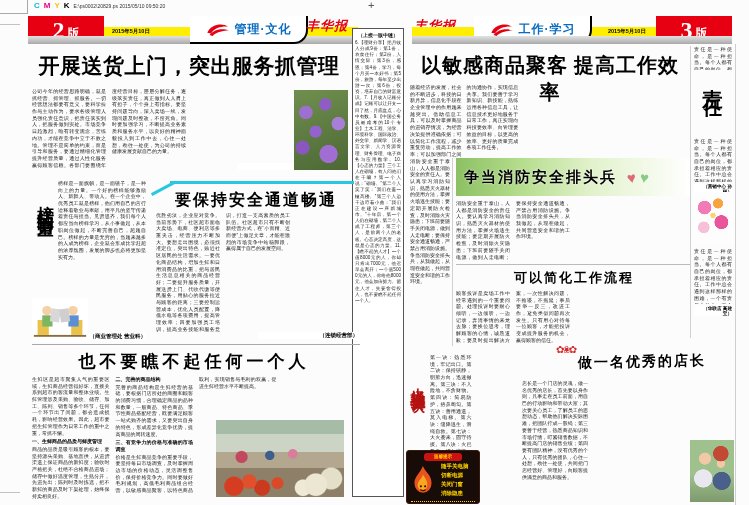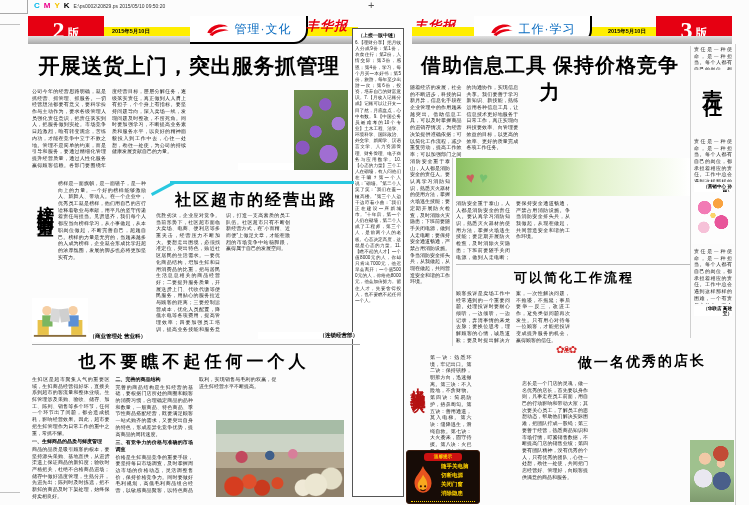--- a/index.html
+++ b/index.html
@@ -15,21 +15,21 @@
   .hserif{font-family:"Liberation Serif",serif;font-weight:bold;color:#000;}
   .attr{font-size:5.5px;font-weight:bold;text-align:right;background:#fff;color:#000;}
   .vert{writing-mode:vertical-rl;text-orientation:upright;}
   .rule{background:#a8a8a8;}
   .subh{font-size:5px;font-weight:bold;margin:2px 0 1px 0;color:#000;}
   .redbox{background:#e60012;color:#fff;display:flex;align-items:center;justify-content:center;gap:3px;}
   .ybar{background:#ffee00;}
   .gbar{background:linear-gradient(#e2e2e2,#a9a9a9);}
   .tab{background:#fff;border-bottom:2px solid #000;border-right:2px solid #000;
        border-bottom-right-radius:14px;display:flex;align-items:center;justify-content:center;gap:4px;}
-  .section-t{font-size:12px;font-weight:normal;color:#0a6cc0;letter-spacing:1px;}
+  .section-t{font-size:12px;font-weight:bold;color:#0a6cc0;letter-spacing:1px;}
   .papername{font-family:"Liberation Serif",serif;font-style:italic;font-weight:bold;
              color:#e60012;font-size:13px;letter-spacing:1px;}
   .datetxt{font-size:5.5px;font-weight:bold;color:#000;}
   .photo{overflow:hidden;}
   .ph-purple{background-color:#708d4e;background-image:
     radial-gradient(circle at 22% 28%,#9d6fd0 0 9%,rgba(0,0,0,0) 10%),
     radial-gradient(circle at 58% 18%,#8e5cc4 0 8%,rgba(0,0,0,0) 9%),
     radial-gradient(circle at 82% 42%,#a77fd6 0 10%,rgba(0,0,0,0) 11%),
     radial-gradient(circle at 40% 52%,#9263cc 0 11%,rgba(0,0,0,0) 12%),
     radial-gradient(circle at 16% 72%,#8a57c0 0 9%,rgba(0,0,0,0) 10%),
@@ -150,52 +150,53 @@
     <rect x="11" y="17" width="11" height="12" fill="#7bb661"></rect>
     <rect x="20" y="10" width="10" height="14" fill="#d8d8d8" transform="rotate(8 25 17)"></rect>
     <circle cx="44" cy="12" r="5" fill="#f6cfa4"></circle>
     <rect x="39" y="17" width="11" height="12" fill="#5b8fd4"></rect>
     <rect x="30" y="10" width="10" height="14" fill="#cfcfcf" transform="rotate(-8 35 17)"></rect>
   </svg>
 </div>
 
 <div class="abs" style="left:170px;top:181px;width:184px;height:2.5px;background:#29c8e0;"></div>
 <div class="abs" style="left:150px;top:187px;width:26px;height:2.5px;background:#29c8e0;transform:rotate(-28deg);"></div>
-<div class="abs hserif" style="left:156px;top:190px;width:200px;text-align:center;font-size:16px;letter-spacing:2px;">社区超市的经营出路</div>
+<div class="abs hserif" style="left:156px;top:190px;width:200px;text-align:center;font-size:16px;letter-spacing:2px;">要保持安全通道畅通</div>
 <div class="abs bt c3" style="left:156px;top:212px;width:204px;height:126px;">优胜劣汰，企业应对竞争。当前形势下，社区超市面临大卖场、电商、便利店等多重夹击，经营压力不断加大。要想走出困境，必须找准定位，突出特色，贴近社区居民的生活需求。一要优化商品结构，增加生鲜和日用消费品的比重，把与居民生活息息相关的商品经营好；二要提升服务质量，开展送货上门、代收代缴等便民服务，用贴心的服务拉近与顾客的距离；三要控制运营成本，优化人员配置，降低水电等各项费用，提高管理效率；四要加强员工培训，提高业务技能和服务意识，打造一支高素质的员工队伍。社区超市只有不断创新经营方式，在“小而精、近而便”上做足文章，才能在激烈的市场竞争中站稳脚跟，赢得属于自己的发展空间。</div>
 <div class="abs attr" style="left:258px;top:332px;width:100px;">（连锁经营部）</div>
 
 <div class="abs rule" style="left:32px;top:344px;width:328px;height:1px;"></div>
 <div class="abs hserif" style="left:56px;top:350px;width:276px;text-align:center;font-size:17px;letter-spacing:4px;">也不要瞧不起任何一个人</div>
 <div class="abs bt c4" style="left:32px;top:376px;width:328px;height:126px;">
   <p style="margin:0;">生鲜区是超市聚集人气的重要区域，生鲜商品经营得好坏，直接关系到超市的客流量和整体业绩。生鲜管理涉及采购、验收、储存、加工、陈列、销售等多个环节，任何一个环节出了问题，都会造成损耗，影响经营效果。因此，超市要把生鲜管理作为日常工作的重中之重，常抓不懈。</p>
   <div class="subh">一、生鲜商品的品质与鲜度管理</div>
   <p style="margin:0;">商品的品质是吸引顾客的根本，要坚持源头采购、基地直供，从进货渠道上保证商品的新鲜度；验收时严格把关，杜绝不合格商品进场；储存中做好温度管理，生熟分开，先进先出；陈列时及时拣选，把不新鲜的商品及时下架处理，始终保持卖相良好。</p>
   <div class="subh">二、完善的商品结构</div>
   <p style="margin:0;">完善的商品结构是生鲜经营的基础，要根据门店所处的商圈和顾客的消费习惯，合理确定商品的品种和数量，一般商品、特色商品、季节性商品搭配经营，既要满足顾客一站式购齐的需求，又要突出自身的特色，形成差异化竞争优势，提高商品的周转速度。</p>
   <div class="subh">三、有竞争力的价格与准确的市场调查</div>
   <p style="margin:0;">价格是生鲜商品竞争的重要手段，要坚持每日市场调查，及时掌握周边市场的价格动态，灵活调整售价，保持价格竞争力。同时要做好毛利规划，高低毛利商品组合经营，以敏感商品聚客，以特色商品取利，实现销售与毛利的双赢，促进生鲜经营水平不断提高。</p>
 </div>
 <div class="abs photo ph-market" style="left:216px;top:420px;width:128px;height:77px;"></div>
 
-<div class="abs hserif" style="left:412px;top:52px;width:276px;text-align:center;font-size:20px;letter-spacing:1px;">借助信息工具 保持价格竞争力</div>
+<div class="abs hserif" style="left:412px;top:52px;width:276px;text-align:center;font-size:20px;letter-spacing:1px;">以敏感商品聚客 提高工作效率</div>
 <div class="abs bt c5" style="left:410px;top:84px;width:278px;height:76px;">随着经济的发展，社会的不断进步，科技的日新月异，信息化手段在企业管理中的作用越来越突出。借助信息工具，可以及时掌握商品的进销存情况，为经营决策提供准确依据；可以简化工作流程，减少重复劳动，提高工作效率；可以加强部门之间的沟通协作，实现信息共享。我们要善于学习新知识、新技能，熟练运用各种信息工具，让信息技术更好地服务于日常工作，真正实现向科技要效率、向管理要效益的目标，以更高的效率、更好的质量完成各项工作任务。</div>
 
 <div class="abs rule" style="left:690px;top:46px;width:1px;height:292px;background:#d0d0d0;"></div>
 <div class="abs bt" style="left:694px;top:46px;width:38px;height:24px;">责任是一种使命，是一种担当。每个人都有自己的岗位，都承担着相应的责任。工作中总会遇到这样那样的困难，一个有责任心的人，不会寻找任何借口，而是想方设法把事情做好。把责任落实到行动上，体现在细节中，于点滴处见精神。一个团队只有人人讲责任、个个尽职责，才能形成强大的凝聚力和战斗力，各项工作才能落到实处。</div>
 <div class="abs vert hserif" style="left:700px;top:72px;height:62px;font-size:20px;letter-spacing:9px;">责任</div>
 <div class="abs bt" style="left:694px;top:138px;width:38px;height:44px;">责任是一种使命，是一种担当。每个人都有自己的岗位，都承担着相应的责任。工作中总会遇到这样那样的困难，一个有责任心的人，不会寻找任何借口，而是想方设法把事情做好。把责任落实到行动上，体现在细节中，于点滴处见精神。一个团队只有人人讲责任、个个尽职责，才能形成强大的凝聚力和战斗力，各项工作才能落到实处。</div>
 <div class="abs attr" style="left:694px;top:184px;width:38px;font-size:4.6px;">（营销中心 孙丽）</div>
 <div class="abs photo ph-pinkflower" style="left:692px;top:192px;width:42px;height:52px;"></div>
 <div class="abs bt" style="left:694px;top:248px;width:38px;height:56px;">责任是一种使命，是一种担当。每个人都有自己的岗位，都承担着相应的责任。工作中总会遇到这样那样的困难，一个有责任心的人，不会寻找任何借口，而是想方设法把事情做好。把责任落实到行动上，体现在细节中，于点滴处见精神。一个团队只有人人讲责任、个个尽职责，才能形成强大的凝聚力和战斗力，各项工作才能落到实处。</div>
 <div class="abs attr" style="left:694px;top:306px;width:38px;font-size:4.6px;">（华联店 高建宝）</div>
 
 <div class="abs rule" style="left:452px;top:158px;width:1px;height:188px;background:#d0d0d0;"></div>
 <div class="abs bt" style="left:410px;top:158px;width:40px;height:210px;">消防安全重于泰山，人人都是消防安全的责任人。要认真学习消防知识，熟悉灭火器材的使用方法，掌握火场逃生技能；要定期开展防火检查，及时消除火灾隐患；下班前要随手关闭电源，做到人走电断；要保持安全通道畅通，严禁占用消防设施。争当消防安全排头兵，从我做起，从现在做起，共同营造安全和谐的工作环境。</div>
 <div class="abs greenbanner" style="left:456px;top:158px;width:234px;height:38px;">
+  <span class="hserif" style="font-size:15px;letter-spacing:2px;margin-left:8px;text-shadow:0 0 2px #fff;">争当消防安全排头兵</span>
   <span class="heart" style="color:rgba(216,70,90,0.8);margin-left:10px;transform:rotate(-10deg);">♥</span>
   <span class="heart" style="color:rgba(110,190,110,0.8);margin-left:4px;transform:rotate(8deg);">♥</span>
 </div>
 <div class="abs bt c4" style="left:456px;top:200px;width:234px;height:62px;">消防安全重于泰山，人人都是消防安全的责任人。要认真学习消防知识，熟悉灭火器材的使用方法，掌握火场逃生技能；要定期开展防火检查，及时消除火灾隐患；下班前要随手关闭电源，做到人走电断；要保持安全通道畅通，严禁占用消防设施。争当消防安全排头兵，从我做起，从现在做起，共同营造安全和谐的工作环境。</div>
 
 <div class="abs rule" style="left:456px;top:264px;width:234px;height:1px;background:#bbb;"></div>
 <div class="abs hserif" style="left:490px;top:269px;width:168px;text-align:center;font-size:13px;letter-spacing:2px;">可以简化工作流程</div>
 <div class="abs bt c4" style="left:456px;top:290px;width:234px;height:56px;">顾客投诉是卖场工作中经常遇到的一个重要问题。处理投诉时要耐心倾听，一边倾听，一边记录，弄清事情的来龙去脉；要换位思考，理解顾客的心情，诚恳道歉；要及时提出解决方案，一次性解决问题，不推诿，不拖延；事后要举一反三，改进工作，避免类似问题再次发生。只有用心对待每一位顾客，才能把投诉变成提升服务的机会，赢得顾客的信任。</div>
 
 <div class="abs vert firetitle" style="left:408px;top:376px;height:100px;">火场逃生要诀</div>

